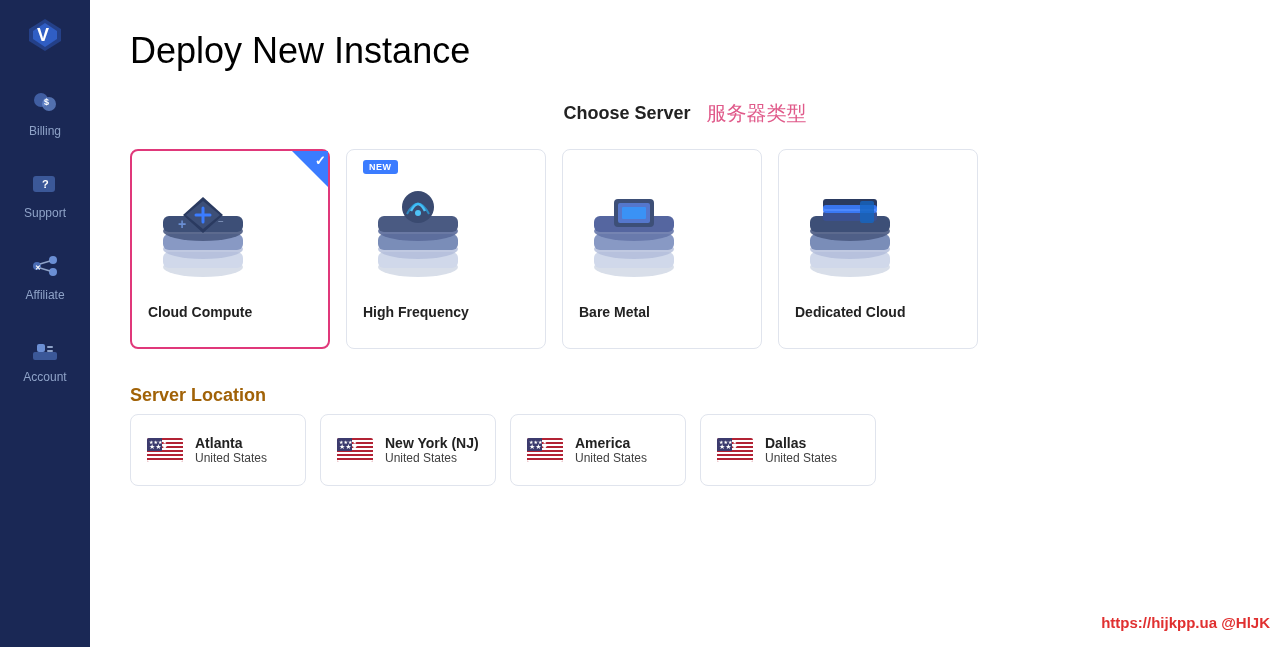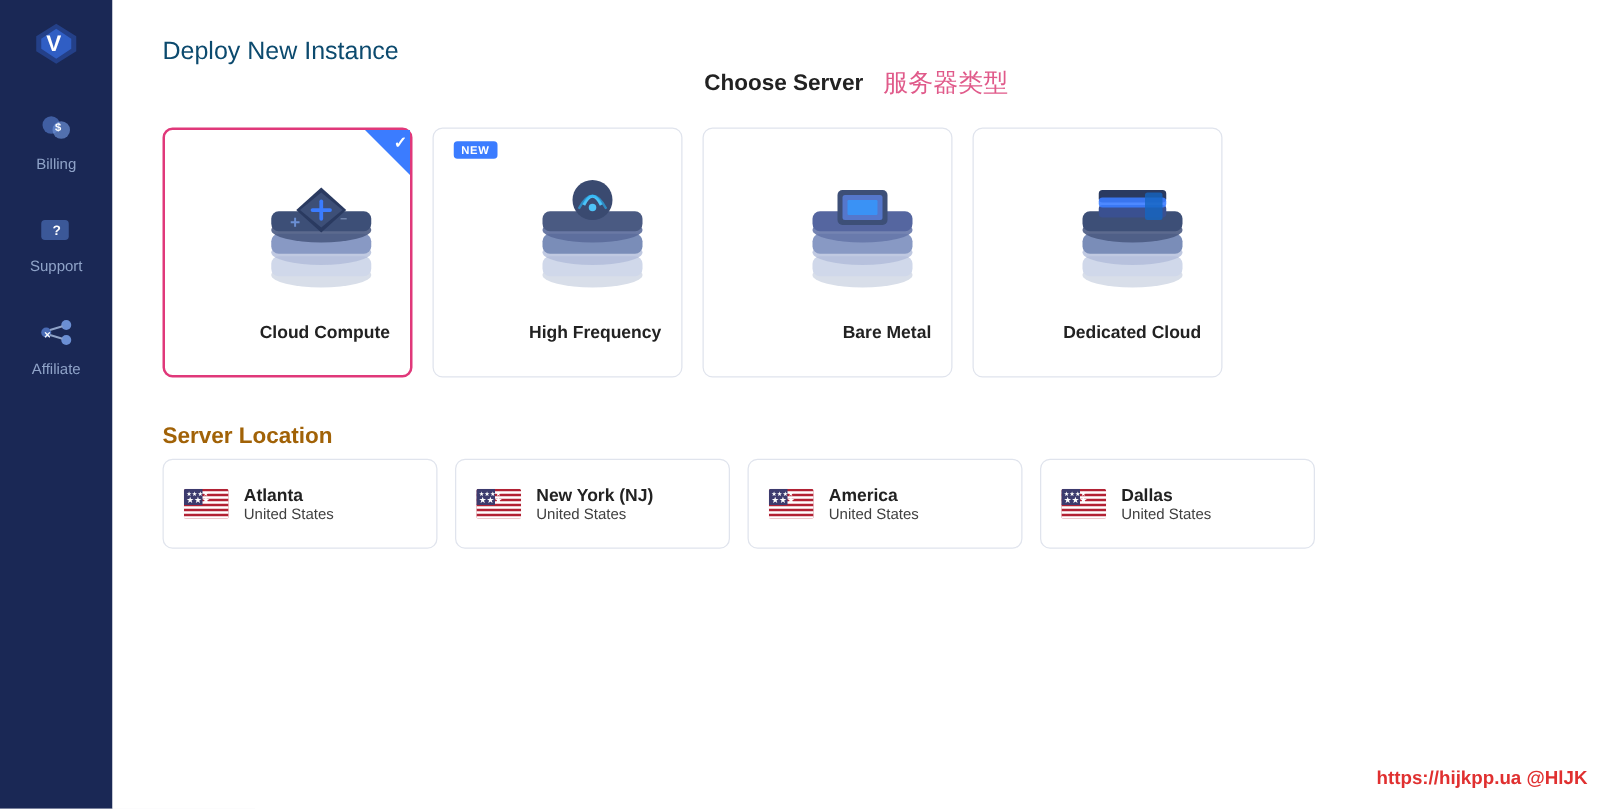--- a/index.html
+++ b/index.html
@@ -49,23 +49,24 @@
 
     
     .main {
       flex: 1;
       overflow-y: auto;
       padding: 30px 40px;
       background: #fff;
     }
 
     .page-title {
-      font-size: 20px;
+      font-size: 36px;
       font-weight: 400;
-      color: #0c4a6e;
+      color: #000000;
+      margin-bottom: 28px;
     }
 
     
     .section-header {
       display: flex;
       align-items: center;
       gap: 16px;
       margin-bottom: 22px;
       justify-content: center;
     }
@@ -86,21 +87,21 @@
       gap: 16px;
       margin-bottom: 36px;
     }
     .server-card {
       width: 200px;
       min-height: 200px;
       border: 1.5px solid #e0e4ed;
       border-radius: 8px;
       display: flex;
       flex-direction: column;
-      align-items: flex-end;
+      align-items: flex-start;
       justify-content: center;
       padding: 20px 16px 16px;
       cursor: pointer;
       position: relative;
       background: #fff;
       transition: border-color 0.2s;
     }
     .server-card.selected {
       border: 2.5px solid #e0387a;
     }
@@ -173,21 +174,21 @@
     .location-tab.active {
       color: #1a2855;
       border-bottom-color: #1a2855;
       font-weight: 600;
     }
     .location-cards {
       display: flex;
       gap: 14px;
     }
     .location-card {
-      width: 220px;
+      width: 176px;
       min-height: 72px;
       border: 1.5px solid #e0e4ed;
       border-radius: 8px;
       display: flex;
       align-items: center;
       gap: 12px;
       padding: 14px 16px;
       cursor: pointer;
       background: #fff;
       transition: border-color 0.2s;
@@ -257,20 +258,31 @@
         <circle cx="24" cy="10" r="4" fill="#6b8fd4"></circle>
         <circle cx="24" cy="22" r="4" fill="#6b8fd4"></circle>
         <line x1="11" y1="14" x2="21" y2="11" stroke="#8fa3c8" stroke-width="1.5"></line>
         <line x1="11" y1="18" x2="21" y2="21" stroke="#8fa3c8" stroke-width="1.5"></line>
         <text x="6" y="20" fill="white" font-size="7" font-weight="bold">✕</text>
       </svg>
     </div>
     <span>Affiliate</span>
   </div>
 
+  <div class="sidebar-item">
+    <div class="sidebar-icon">
+      <svg width="32" height="32" viewBox="0 0 32 32" fill="none">
+        <rect x="4" y="20" width="24" height="8" rx="2" fill="#4a6cb5" opacity="0.7"></rect>
+        <rect x="8" y="12" width="8" height="8" rx="2" fill="#6b8fd4"></rect>
+        <rect x="18" y="14" width="6" height="2" rx="1" fill="#8fa3c8"></rect>
+        <rect x="18" y="18" width="6" height="2" rx="1" fill="#8fa3c8"></rect>
+      </svg>
+    </div>
+    <span>Account</span>
+  </div>
 </nav>
 
 <main class="main">
 
   <h1 class="page-title">Deploy New Instance</h1>
 
   <div>
     <div class="section-header">
       <span class="section-title">Choose Server</span>
       <span class="section-subtitle">服务器类型</span>

